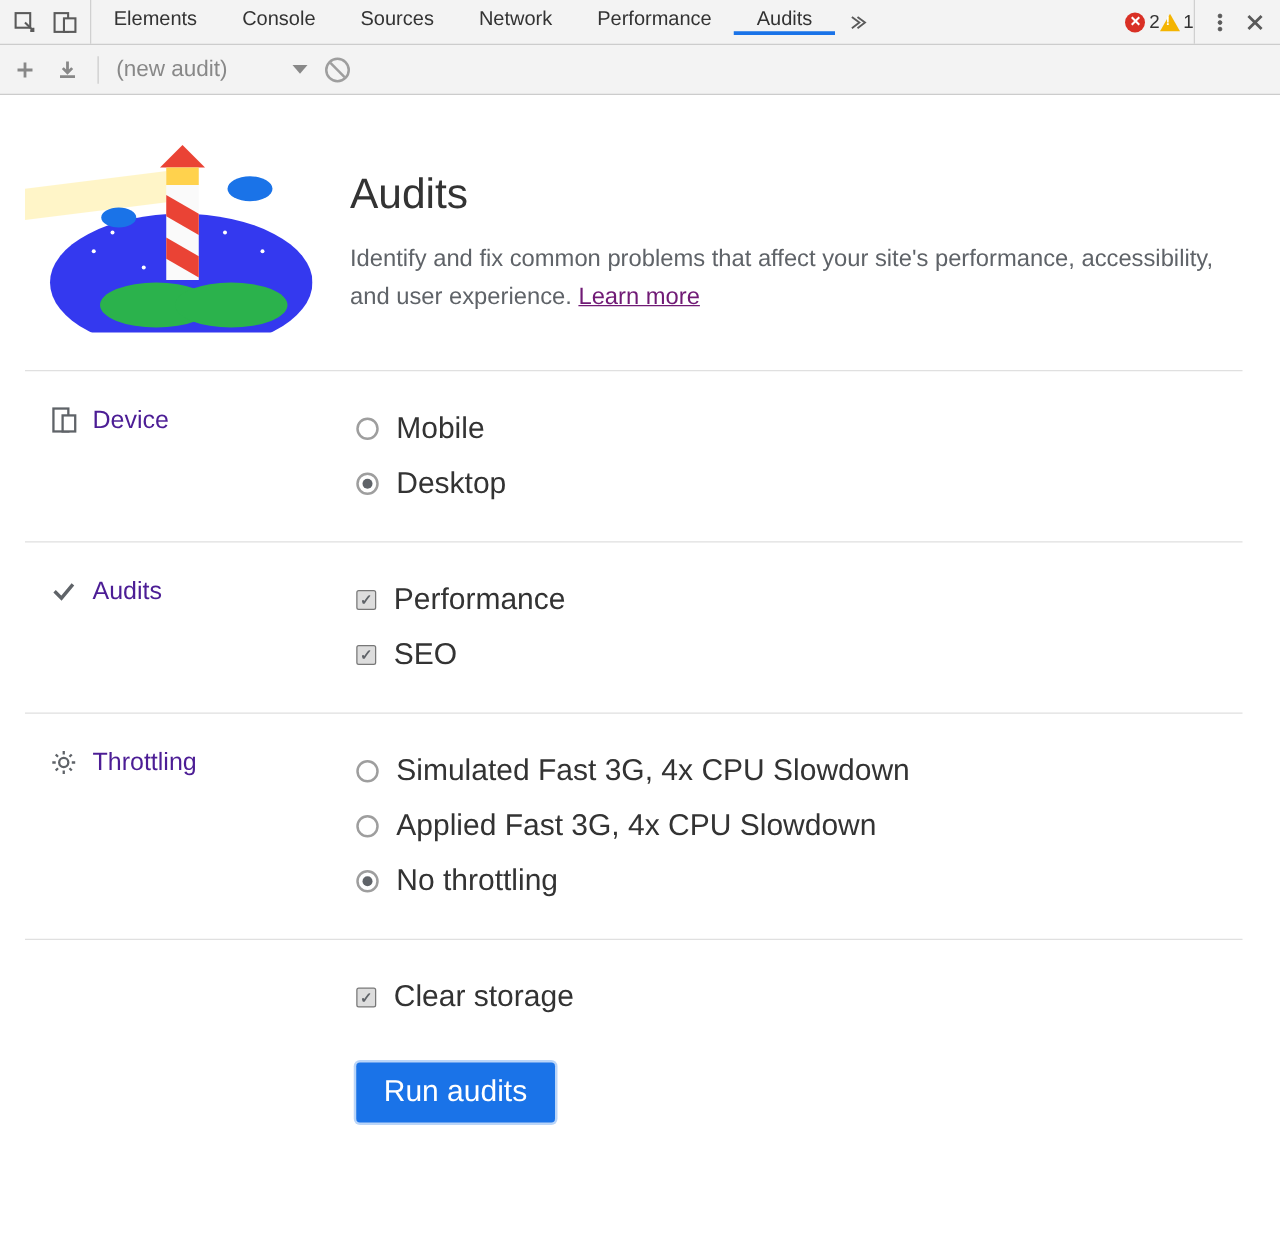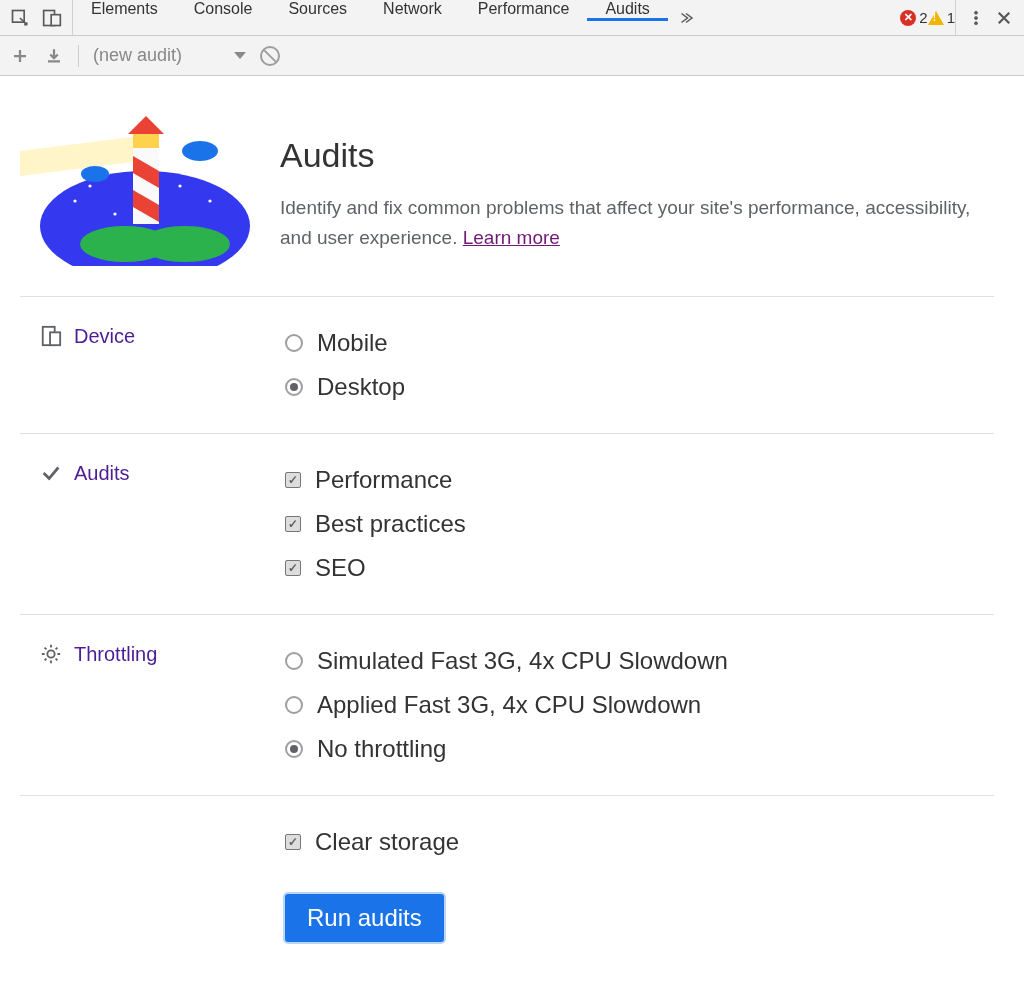--- a/index.html
+++ b/index.html
@@ -22,21 +22,21 @@
     align-items: stretch;
   }
   .tab-left-icons {
     display: flex;
     align-items: center;
     gap: 12px;
     padding: 0 10px;
     border-right: 1px solid #d0d0d0;
   }
   .tab-icon { width: 20px; height: 20px; display:flex; align-items:center; justify-content:center; fill:#5a5a5a; stroke:#5a5a5a; }
-  .tabs-nav { display:flex; align-items:flex-start; }
+  .tabs-nav { display:flex; align-items:center; }
   .tab-item {
     padding: 0 18px;
     display:flex; align-items:center;
     color:#333; font-size:16px; cursor:pointer;
     border-bottom: 3px solid transparent;
   }
   .tab-item.active {
     color:#333;
     border-bottom: 3px solid #1a73e8;
   }
@@ -236,24 +236,20 @@
       </span>
       <span class="sec-title">Audits</span>
     </div>
     <div class="sec-right">
       <div class="option-row">
           <span class="check-box sel"></span>
           <span>Performance</span>
         </div>
       <div class="option-row">
           <span class="check-box sel"></span>
-          <span>Best practices</span>
-        </div>
-      <div class="option-row">
-          <span class="check-box sel"></span>
           <span>SEO</span>
         </div>
     </div>
   </div>
 
   <div class="section">
     <div class="sec-left">
       <span class="sec-icon">
         <svg viewBox="0 0 24 24" width="22" height="22">
             <circle cx="12" cy="12" r="4" fill="none" stroke="#5f6368" stroke-width="2"></circle>

